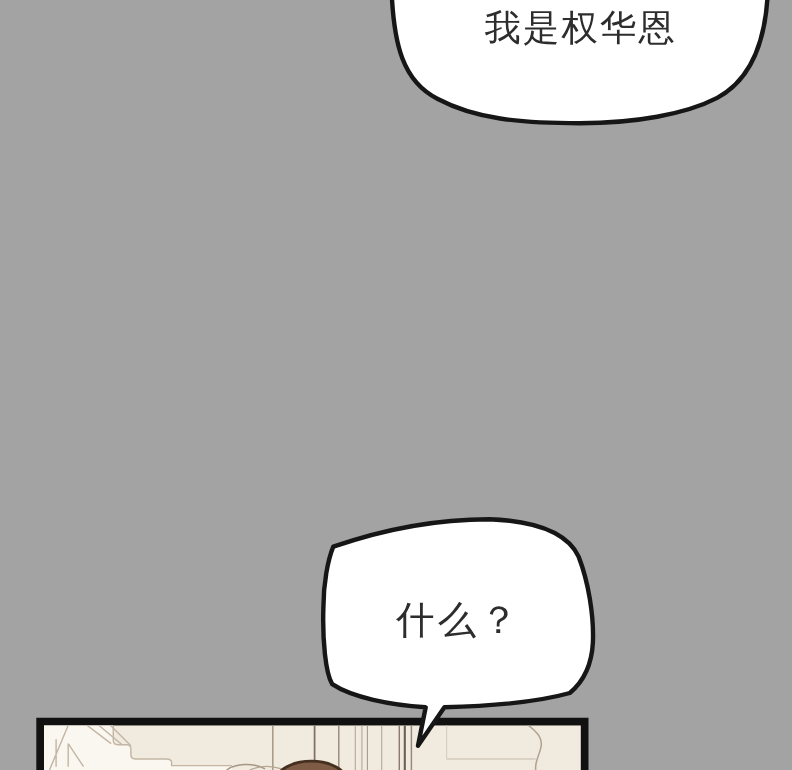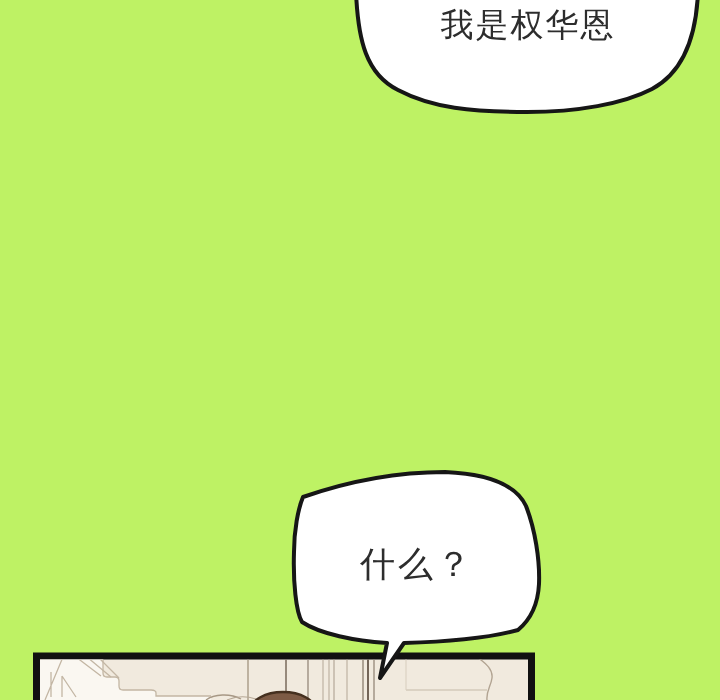--- a/index.html
+++ b/index.html
@@ -5,21 +5,21 @@
   html, body {
     margin: 0;
     padding: 0;
     background: #ffffff;
   }
   .stage {
     position: relative;
     width: 720px;
     height: 700px;
     overflow: hidden;
-    background: #bef264;
+    background: #a3a3a3;
     font-family: "DejaVu Sans", sans-serif;
   }
   .art {
     position: absolute;
     left: 0;
     top: 0;
     display: block;
   }
   .bubble-text {
     position: absolute;
@@ -36,20 +36,21 @@
     width: 320px;
     font-size: 33px;
     letter-spacing: 2px;
   }
   .bubble-text.what {
     left: 297px;
     top: 544px;
     width: 240px;
     font-size: 35px;
     letter-spacing: 3px;
+    font-family: Liberation Serif, serif;
   }
 </style>
 </head>
 <body>
 
 <div class="stage">
 
   <svg class="art" width="720" height="700" viewBox="0 0 720 700">
 
     <defs>

